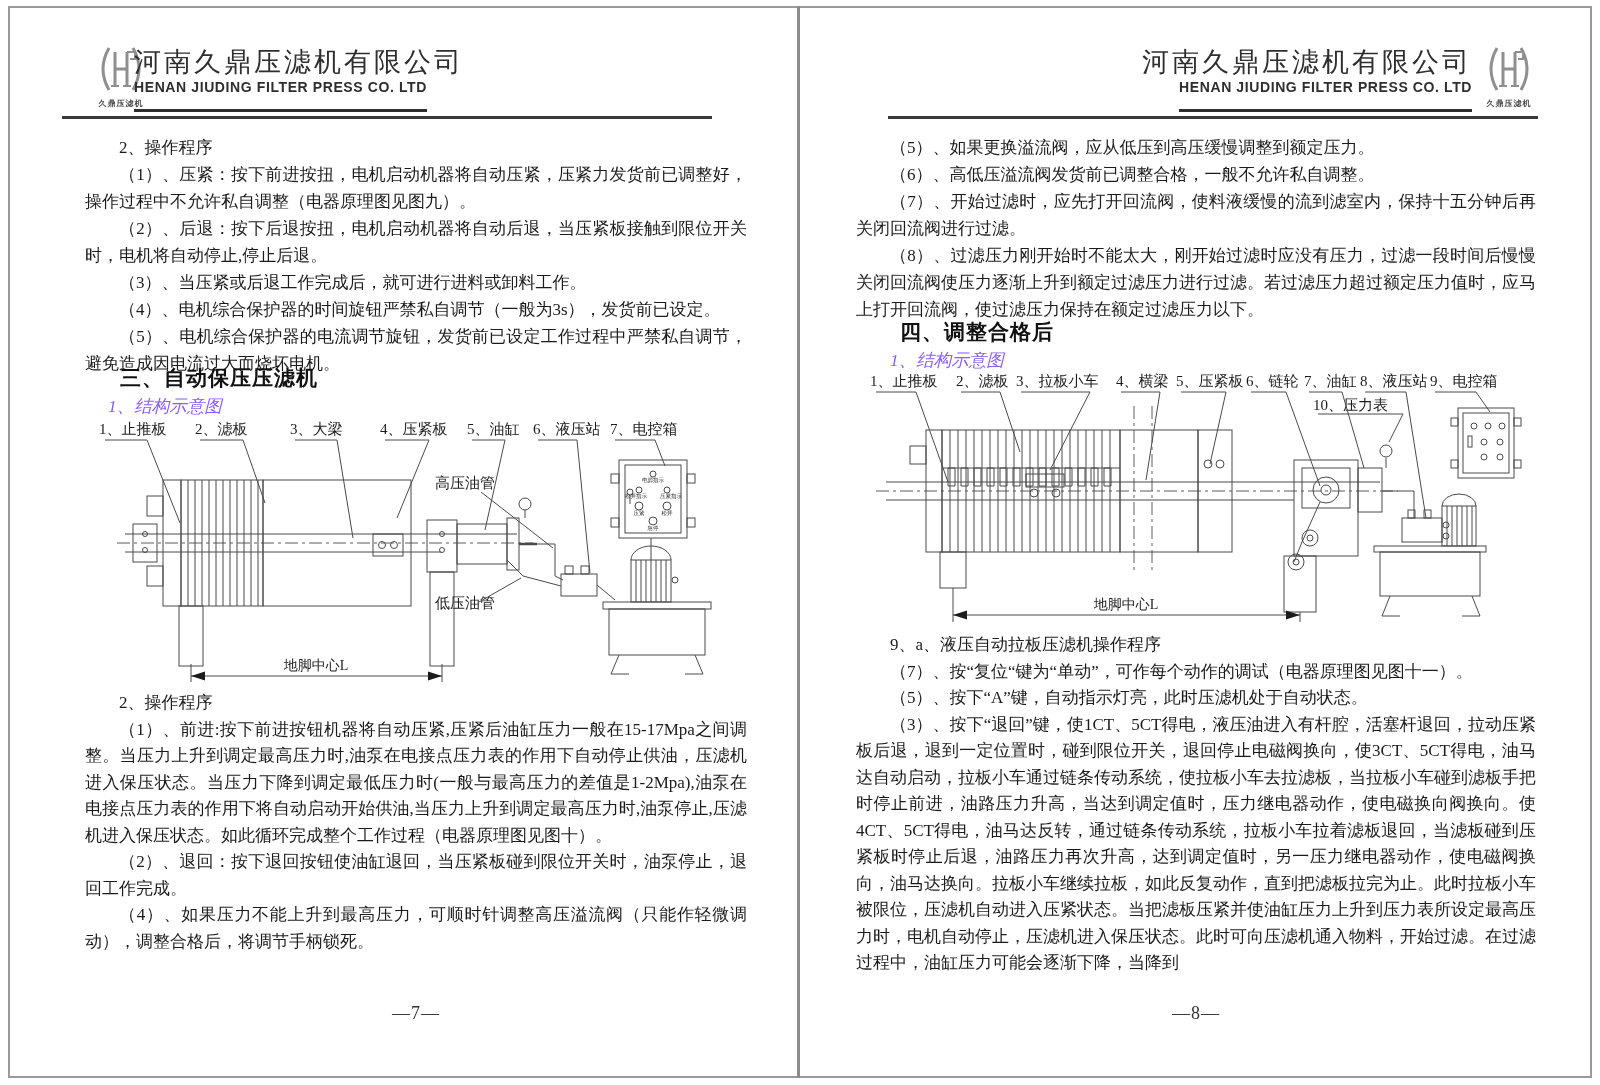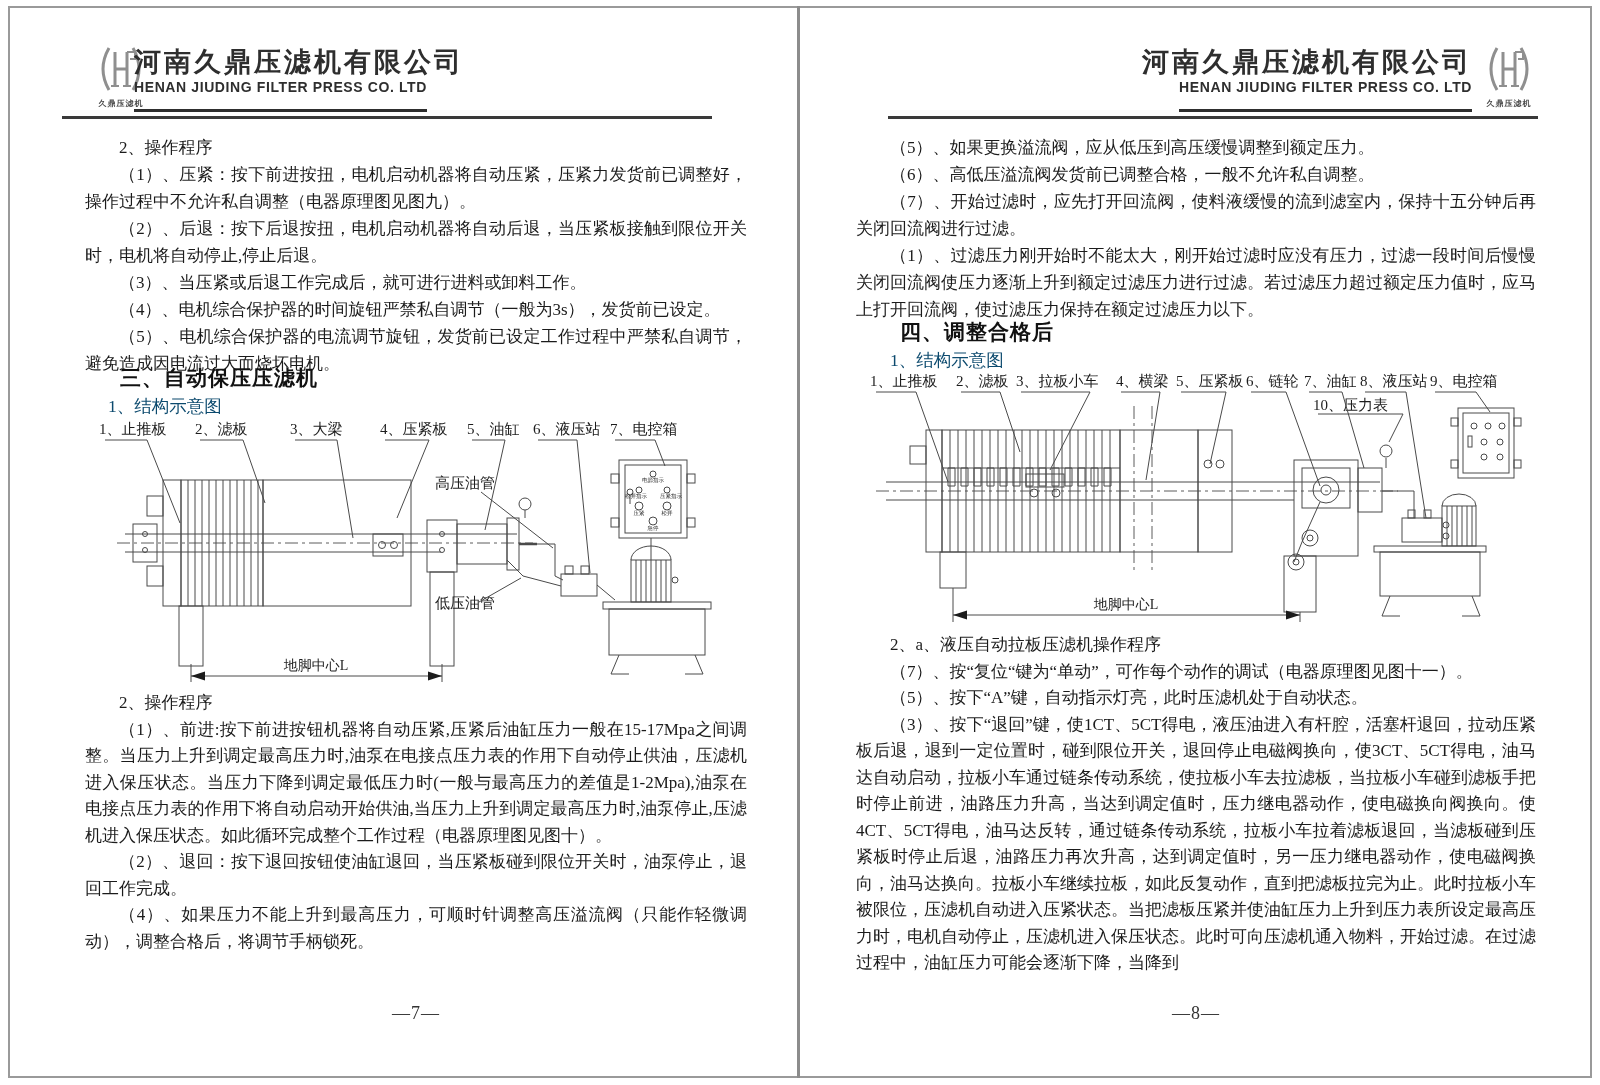--- a/index.html
+++ b/index.html
@@ -15,37 +15,37 @@
   .hdr{position:absolute;top:44px;height:74px;}
   .hdr-left{left:72px;width:650px;}
   .hdr-right{left:886px;width:650px;}
   .logo{position:absolute;top:0;width:54px;text-align:center;margin-left:22px;}
   .hdr-left .logo{left:0;}
   .hdr-right .logo{right:0;}
   .logo-cap{font-size:8px;font-weight:bold;color:#4a4a4a;letter-spacing:1px;margin-top:-2px;white-space:nowrap;}
   .cotext{position:absolute;top:2px;white-space:nowrap;}
   .hdr-left .cotext{left:62px;}
   .hdr-right .cotext{right:64px;text-align:right;}
-  .co-cn{font-family:"Liberation Sans","DejaVu Sans",sans-serif;font-size:27px;font-weight:bold;letter-spacing:3px;color:#2e2e2e;line-height:32px;}
+  .co-cn{font-family:"Liberation Sans","DejaVu Sans",sans-serif;font-size:27px;font-weight:normal;letter-spacing:3px;color:#2e2e2e;line-height:32px;}
   .co-en{font-family:"Liberation Sans","DejaVu Sans",sans-serif;font-size:14px;font-weight:bold;letter-spacing:0.6px;color:#2e2e2e;
          border-bottom:3px solid #2e2e2e;padding-bottom:14px;display:inline-block;line-height:16px;}
   .rule{position:absolute;top:116px;height:3px;background:#3a3a3a;}
   .rule-left{left:62px;width:650px;}
   .rule-right{left:888px;width:650px;}
 
   
   .tblock{position:absolute;text-align:justify;}
   .tblock p{margin:0;text-indent:2em;}
   .tb-lt{left:85px;width:662px;top:134px;font-size:17px;line-height:27px;}
   .tb-lb{left:85px;width:662px;top:690px;font-size:17px;line-height:26.5px;}
   .tb-rt{left:856px;width:680px;top:134px;font-size:17px;line-height:27px;}
   .tb-rb{left:856px;width:680px;top:632px;font-size:17px;line-height:26.5px;}
 
   .h-major{position:absolute;font-family:"Liberation Sans","DejaVu Sans",sans-serif;font-weight:bold;font-size:21px;letter-spacing:1px;color:#111;}
-  .h-sub{position:absolute;font-size:17.5px;color:#0c4a6e;}
+  .h-sub{position:absolute;font-size:17.5px;color:#8b5cf6;font-style:italic;}
 
   .diag{position:absolute;}
   .diag svg{display:block;}
   .pageno{position:absolute;text-align:center;font-size:18px;color:#333;letter-spacing:1px;}
 
   svg .ln{stroke:#4a4a4a;stroke-width:1;fill:none;}
   svg .dd{stroke:#4a4a4a;stroke-width:0.9;fill:none;stroke-dasharray:13 4 3 4;}
   svg text{fill:#1c1c1c;font-family:"Liberation Serif","DejaVu Serif",serif;}
   svg .lbl{font-size:15px;}
   svg .tiny{font-size:5.5px;}
@@ -226,21 +226,21 @@
       <div class="co-cn">河南久鼎压滤机有限公司</div>
       <div class="co-en">HENAN JIUDING FILTER PRESS CO. LTD</div>
     </div>
   </div>
   <div class="rule rule-right"></div>
 
   <div class="tblock tb-rt">
     <p>（5）、如果更换溢流阀，应从低压到高压缓慢调整到额定压力。</p>
     <p>（6）、高低压溢流阀发货前已调整合格，一般不允许私自调整。</p>
     <p>（7）、开始过滤时，应先打开回流阀，使料液缓慢的流到滤室内，保持十五分钟后再关闭回流阀进行过滤。</p>
-    <p>（1）、过滤压力刚开始时不能太大，刚开始过滤时应没有压力，过滤一段时间后慢慢关闭回流阀使压力逐渐上升到额定过滤压力进行过滤。若过滤压力超过额定压力值时，应马上打开回流阀，使过滤压力保持在额定过滤压力以下。</p>
+    <p>（8）、过滤压力刚开始时不能太大，刚开始过滤时应没有压力，过滤一段时间后慢慢关闭回流阀使压力逐渐上升到额定过滤压力进行过滤。若过滤压力超过额定压力值时，应马上打开回流阀，使过滤压力保持在额定过滤压力以下。</p>
   </div>
 
   <div class="h-major" style="left:900px;top:318px;">四、调整合格后</div>
   <div class="h-sub" style="left:890px;top:348px;">1、结构示意图</div>
 
   <div class="diag" style="left:858px;top:372px;">
     <svg width="680" height="252" viewBox="0 0 680 252">
 
       <text class="lbl" x="12" y="14">1、止推板</text>
       <text class="lbl" x="98" y="14">2、滤板</text>
@@ -337,20 +337,20 @@
         <line x1="442" y1="240" x2="442" y2="250"></line>
         <line x1="95" y1="243" x2="442" y2="243"></line>
         <polygon class="arrow" points="95,243 109,238.5 109,247.5"></polygon>
         <polygon class="arrow" points="442,243 428,238.5 428,247.5"></polygon>
       </g>
       <text class="dim" x="268" y="237" text-anchor="middle">地脚中心L</text>
     </svg>
   </div>
 
   <div class="tblock tb-rb">
-    <p>2、a、液压自动拉板压滤机操作程序</p>
+    <p>9、a、液压自动拉板压滤机操作程序</p>
     <p>（7）、按“复位“键为“单动”，可作每个动作的调试（电器原理图见图十一）。</p>
     <p>（5）、按下“A”键，自动指示灯亮，此时压滤机处于自动状态。</p>
     <p>（3）、按下“退回”键，使1CT、5CT得电，液压油进入有杆腔，活塞杆退回，拉动压紧板后退，退到一定位置时，碰到限位开关，退回停止电磁阀换向，使3CT、5CT得电，油马达自动启动，拉板小车通过链条传动系统，使拉板小车去拉滤板，当拉板小车碰到滤板手把时停止前进，油路压力升高，当达到调定值时，压力继电器动作，使电磁换向阀换向。使4CT、5CT得电，油马达反转，通过链条传动系统，拉板小车拉着滤板退回，当滤板碰到压紧板时停止后退，油路压力再次升高，达到调定值时，另一压力继电器动作，使电磁阀换向，油马达换向。拉板小车继续拉板，如此反复动作，直到把滤板拉完为止。此时拉板小车被限位，压滤机自动进入压紧状态。当把滤板压紧并使油缸压力上升到压力表所设定最高压力时，电机自动停止，压滤机进入保压状态。此时可向压滤机通入物料，开始过滤。在过滤过程中，油缸压力可能会逐渐下降，当降到</p>
   </div>
 
   <div class="pageno" style="left:856px;width:680px;top:1003px;">—8—</div>
 </div>
 
 </body></html>

